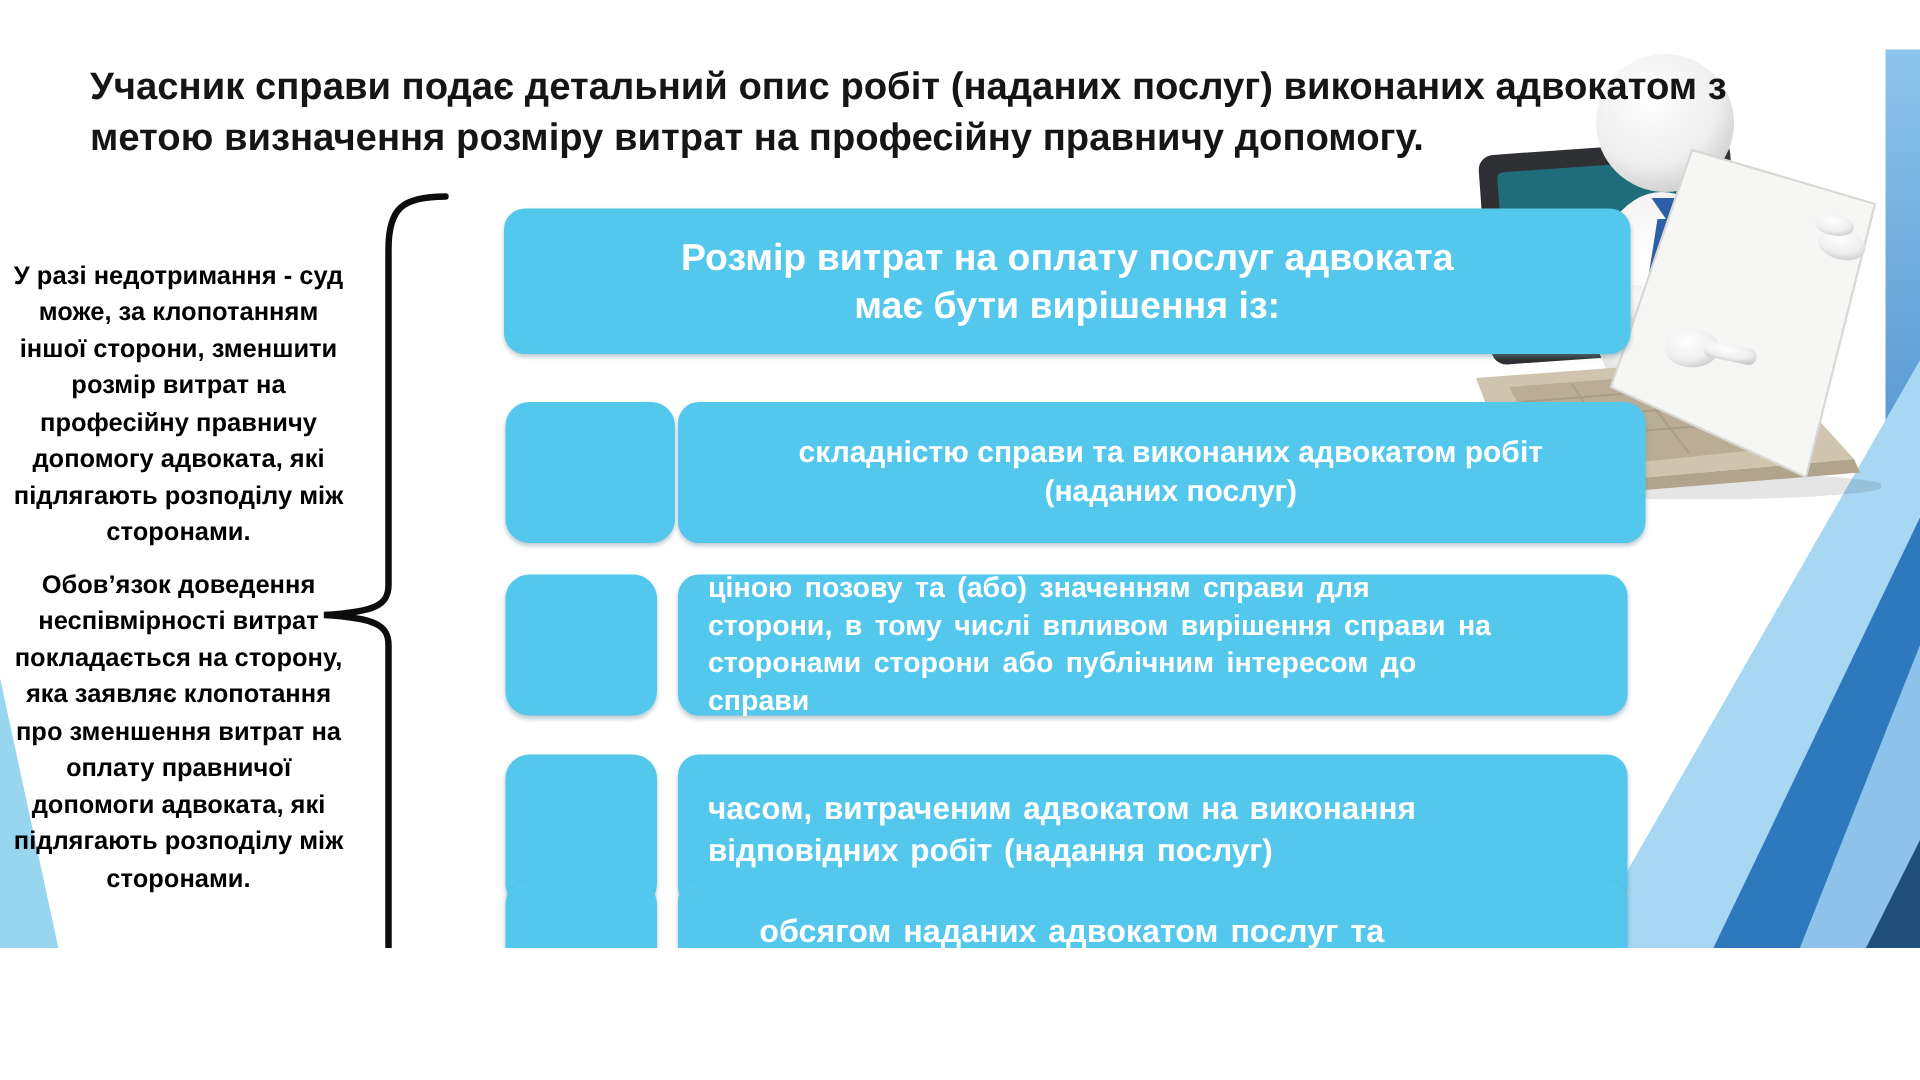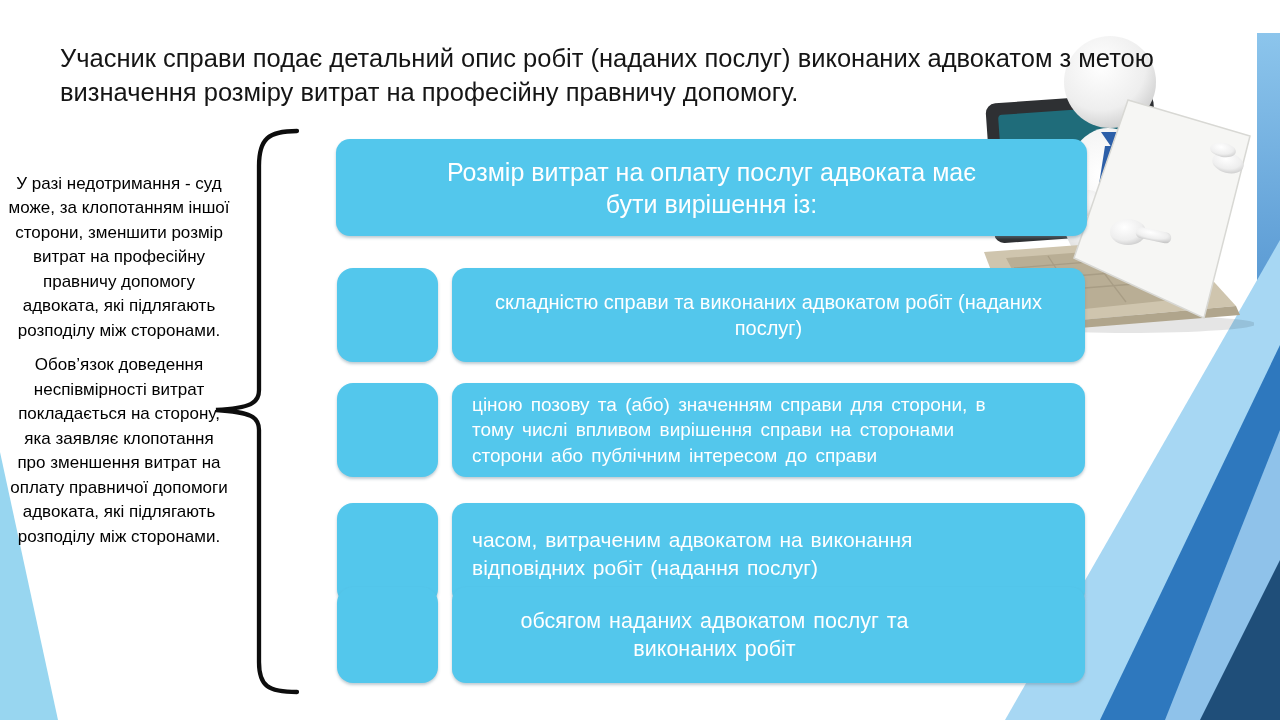--- a/index.html
+++ b/index.html
@@ -1,18 +1,19 @@
 <!DOCTYPE html>
 <html style="--box-fill: #53C7EC; --box-text: #FFFFFF; --title-text: #151515; --note-text: #000000; --brace: #0D0D0D; --decor-wedge: #98D6F0; --decor-light: #A7D7F3; --decor-medium: #2E78BE; --decor-band: #8FC2EA; --decor-dark: #1F4E79;"><head>
 <meta charset="utf-8">
 <style>
   html,body{margin:0;padding:0;background:#fff;}
   .slide{
-    position:relative;width:1280px;height:720px;overflow:hidden;background:#fff;
+    position:relative;width:1280px;height:632px;overflow:hidden;background:#fff;
     font-family:"Liberation Sans","DejaVu Sans",sans-serif;
+    font-weight:bold;
   }
   .decor-svg{position:absolute;inset:0;width:1280px;height:720px;z-index:0;}
   .clipart-svg{position:absolute;left:978px;top:0;width:276px;height:333px;z-index:1;}
   .brace-svg{position:absolute;inset:0;width:1280px;height:720px;z-index:3;pointer-events:none;}
 
   .title{
     position:absolute;left:60px;top:42px;width:1130px;z-index:2;
     font-size:25.5px;line-height:1.32;color:var(--title-text,#151515);
   }
   .notes{
@@ -39,21 +40,21 @@
   }
   .ibox{
     position:absolute;left:452px;width:633px;z-index:2;
     background:var(--box-fill,#53C7EC);border-radius:14px;
     display:flex;align-items:center;color:var(--box-text,#fff);
     box-shadow:0 2px 3px rgba(110,140,155,.45);
   }
   .ibox .txt{padding:6px 20px;line-height:1.32;}
   .ibox.center{justify-content:center;}
 
-  .r0{top:268px;height:94px;}
+  .r0{top:268px;height:94px;padding-left:12px;}
   .r1{top:383px;height:94px;}
   .r2{top:503px;height:102px;}
   .r3{top:587px;height:96px;text-align:center;}
 
   .t0{font-size:20px;text-align:center;max-width:552px;}
   .t1{font-size:19px;word-spacing:3px;max-width:530px;}
   .t2{font-size:21px;word-spacing:2px;max-width:505px;}
   .t3{font-size:21.5px;word-spacing:2px;max-width:485px;}
 </style>
 </head>

